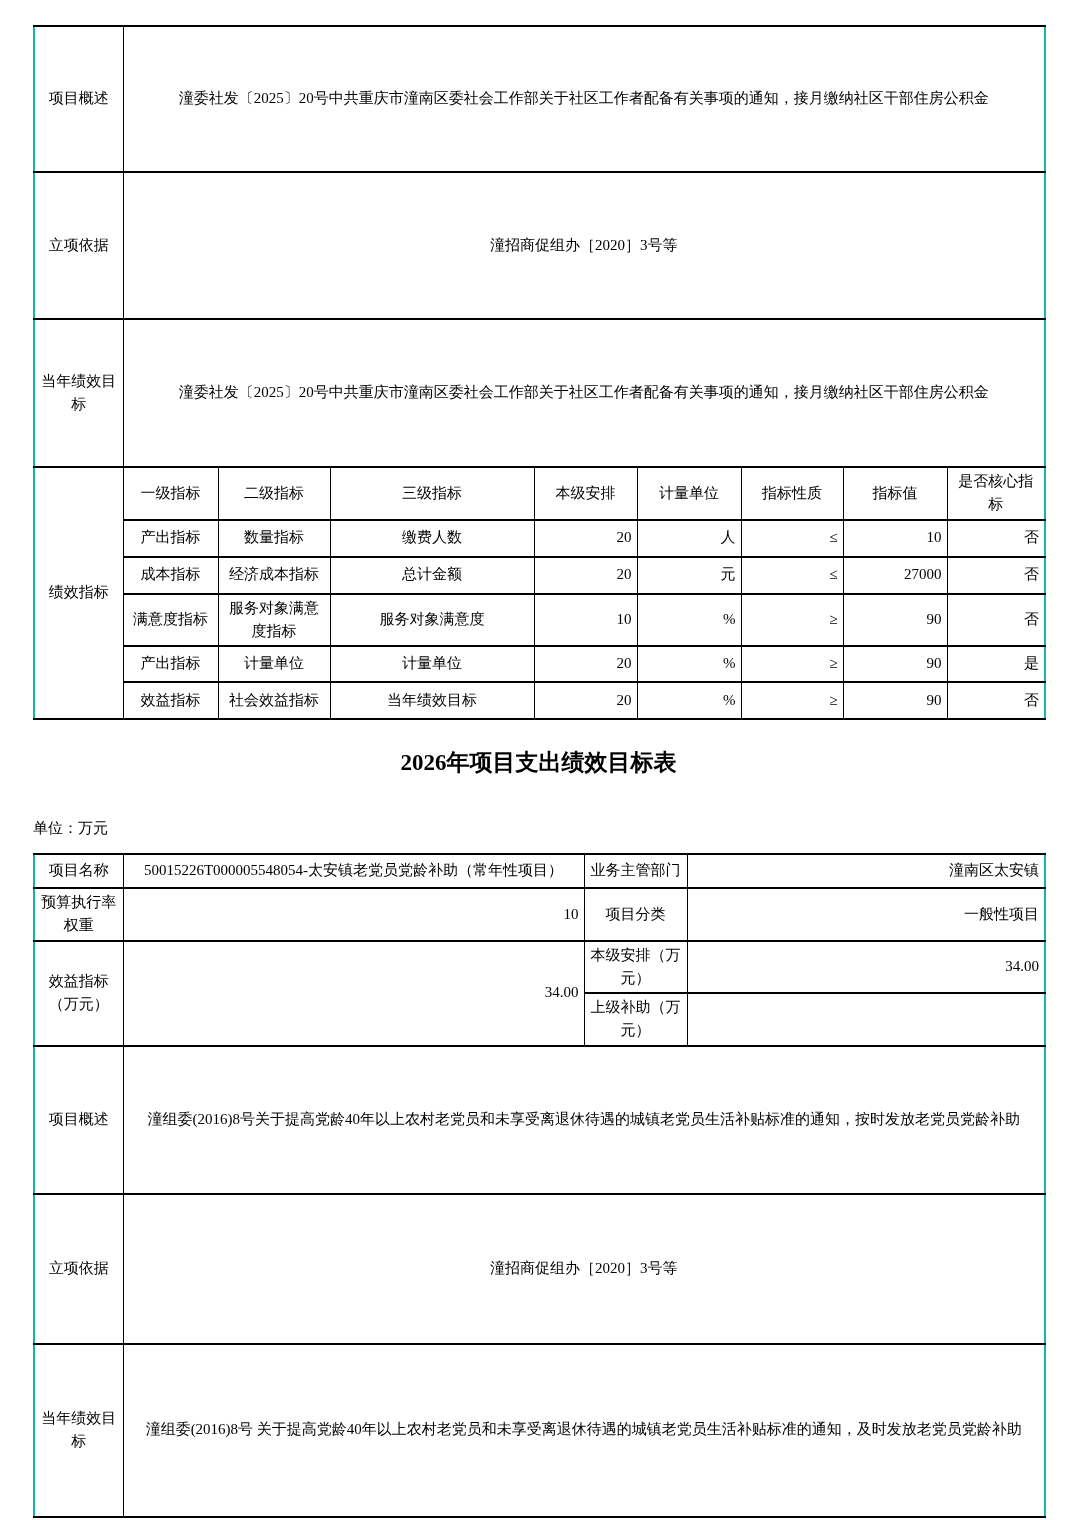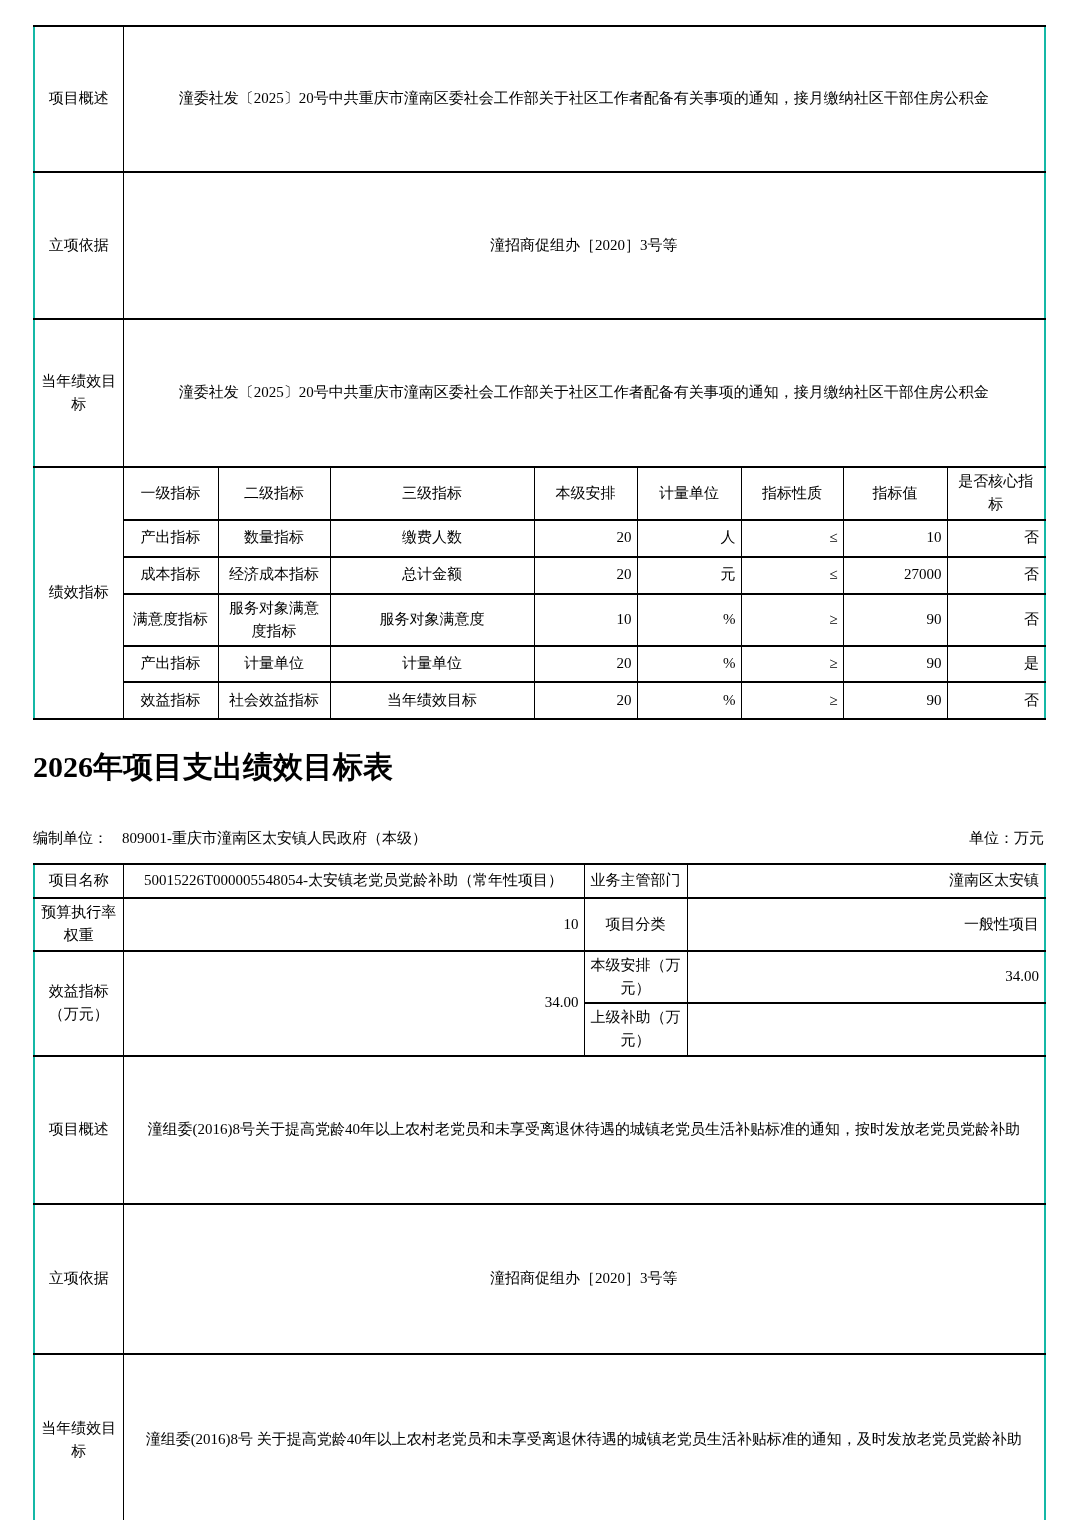--- a/index.html
+++ b/index.html
@@ -25,22 +25,22 @@
   td.lbl  { text-align: center; padding: 2px 3px; }
   td.txt  { text-align: center; }
   td.ctr  { text-align: right; }
   td.hdr  { text-align: center; padding: 2px 3px; }
 
   .h146{height:146px}.h147{height:147px}.h148{height:148px}
   .h49{height:49px}.h37{height:37px}.h48{height:48px}.h36{height:36px}
   .h50{height:34px}.h47{height:47px}.h150{height:150px}.h173{height:173px}
 
   .title {
-    width: 1011px; text-align: left;
-    font-size: 30px; font-weight: bold;
+    width: 1011px; text-align: center;
+    font-size: 23px; font-weight: bold;
     margin-top: 27px;
   }
   .meta {
     width: 1011px; margin-top: 41px; margin-bottom: 15px;
     display: flex; justify-content: space-between; align-items: flex-end;
     font-size: 15px;
   }
   .meta .left span { margin-right: 14px; }
   table.doc.second { margin-top: 0; }
 </style>
@@ -135,23 +135,20 @@
         <td class="ctr">≥</td>
         <td class="ctr">90</td>
         <td class="ctr">否</td>
       </tr>
     </tbody>
       </table>
 
     <div class="title">2026年项目支出绩效目标表</div>
 
     <div class="meta">
-      <div class="left">
-        <span>编制单位：</span><span>809001-重庆市潼南区太安镇人民政府（本级）</span>
-      </div>
       <div class="right">单位：万元</div>
     </div>
 
     <table class="doc second">
       <colgroup>
         <col style="width:89px">
           <col style="width:461px">
           <col style="width:103px">
           <col style="width:358px">
       </colgroup>

